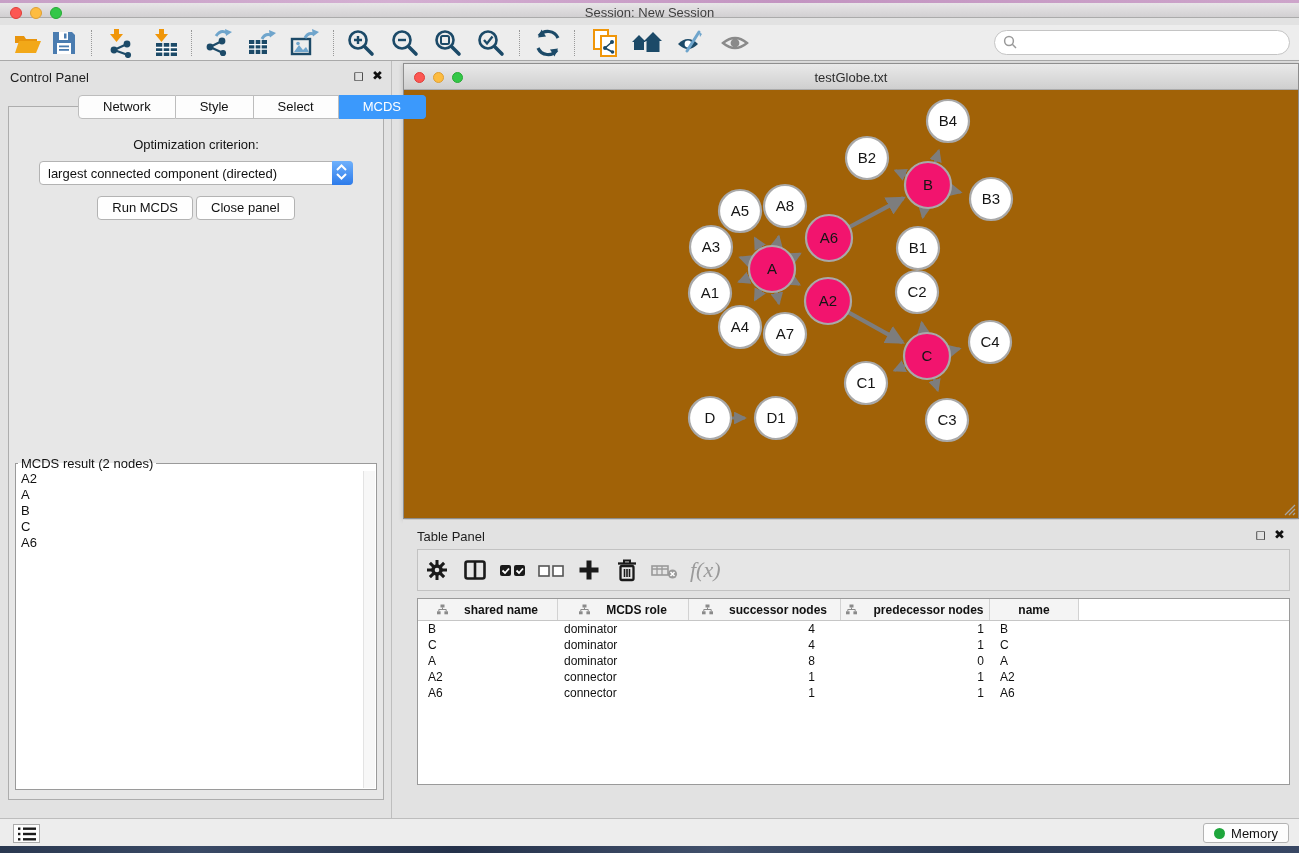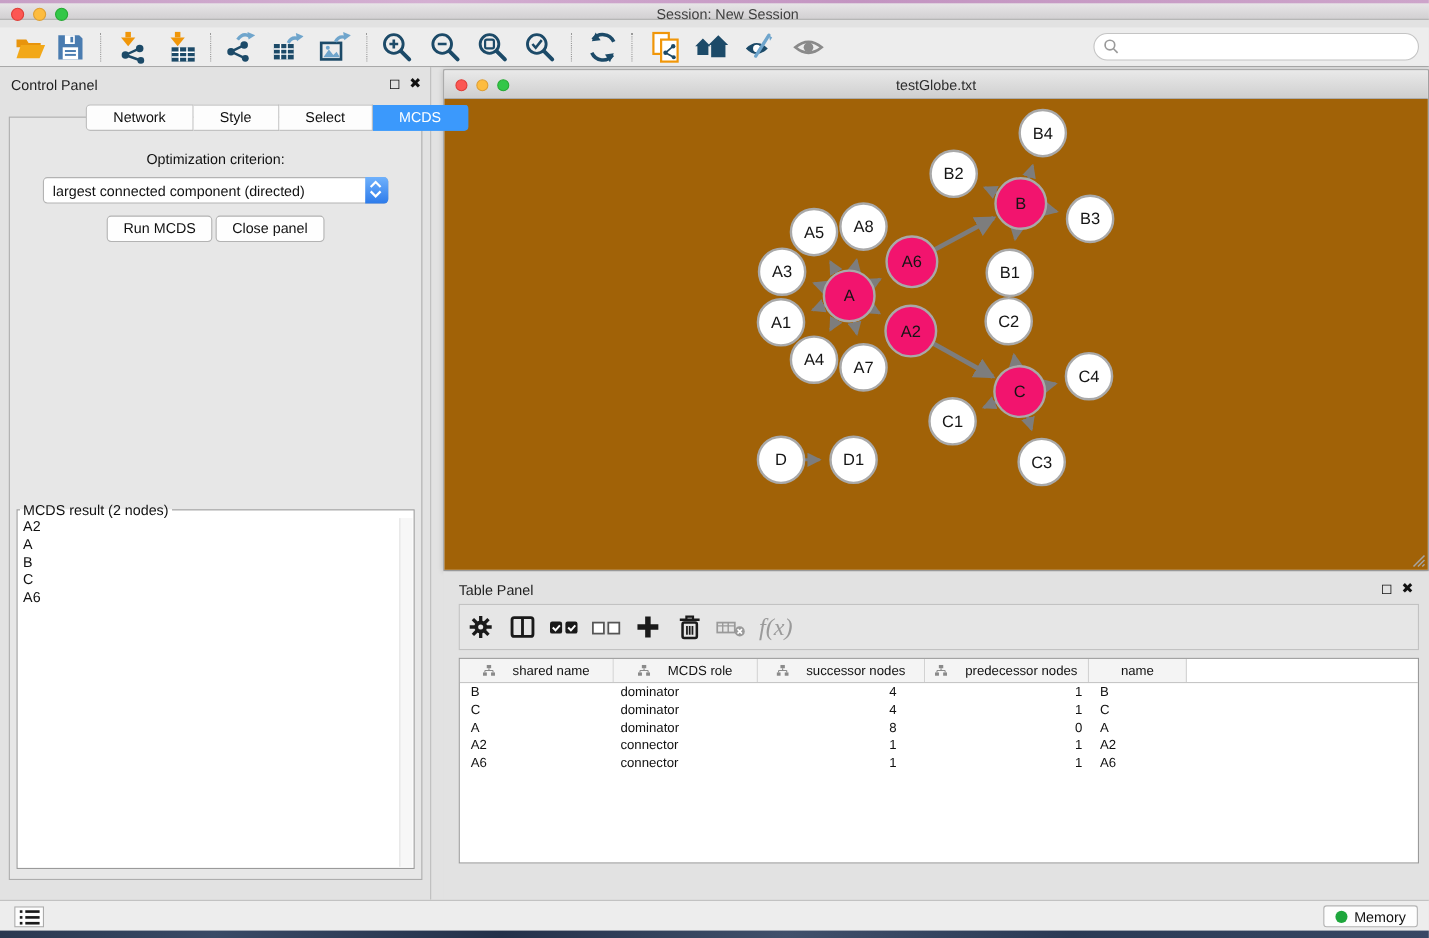--- a/index.html
+++ b/index.html
@@ -2,21 +2,21 @@
 <html><head>
 <meta charset="utf-8">
 <style>
   * { margin:0; padding:0; box-sizing:border-box; }
   html,body { width:1299px; height:853px; }
   body { font-family:"Liberation Sans", sans-serif; background:#E2E2E2; position:relative; overflow:hidden; }
   .abs { position:absolute; }
 
   
   #titlebar { left:0; top:0; width:1299px; height:18px;
-    background:linear-gradient(#ECEAEC,#D2D0D2); border-bottom:1px solid #ABABAB;padding-left:12px; }
+    background:linear-gradient(#ECEAEC,#D2D0D2); border-bottom:1px solid #ABABAB; }
   #titlebar .wallpaper-edge { position:absolute; left:0; top:0; width:100%; height:3px;
     background:linear-gradient(90deg,#C79FC6,#D4AFD2 30%,#C394C1 60%,#CDA4CA); }
   .lights { position:absolute; display:flex; gap:8px; }
   #titlebar .lights { left:10px; top:7px; }
   .light { width:12px; height:12px; border-radius:50%; }
   .light.red { background:#FC5753; border:1px solid #DF3E38; }
   .light.yellow { background:#FDBC40; border:1px solid #DE9F34; }
   .light.green { background:#33C748; border:1px solid #27AA35; }
   .titlebar-title { position:absolute; width:100%; text-align:center; top:5px;
     font-size:13px; color:#3F3F3F; }
@@ -84,21 +84,21 @@
   #table-panel { left:403px; top:520px; width:896px; height:298px; background:#E2E2E2; }
   #tp-toolbar { position:absolute; left:14px; top:29px; width:873px; height:42px;
     background:#E6E6E6; border:1px solid #C2C2C2; display:flex; align-items:center; }
   .tp-icon { width:38px; display:flex; justify-content:center; align-items:center; cursor:default; }
   #fx-label { font-family:"Liberation Serif", serif; font-style:italic; font-size:22px;
     color:#9A9A9A; margin-left:6px; }
   #node-table { position:absolute; left:14px; top:78px; width:873px; height:187px;
     background:#fff; border:1px solid #9A9A9A; overflow:hidden; }
   #nt-header { display:flex; height:22px; border-bottom:1px solid #C6C6C6; }
   .th { background:#F4F4F4; border-right:1px solid #D2D2D2; display:flex;
-    align-items:center; justify-content:center; gap:16px; font-size:12px; color:#111; }
+    align-items:center; justify-content:center; gap:16px; font-size:12px; color:#111;font-weight:bold; }
   .tr { display:flex; height:16px; align-items:center; }
   .td { font-size:12px; color:#111; white-space:nowrap; overflow:hidden; }
   #nt-tabs { position:absolute; left:0; right:0; top:270px; display:flex; justify-content:center; }
   .seg { display:flex; border:1px solid #BCBCBC; border-radius:5px; overflow:hidden; background:#fff; }
   .seg-tab { font-size:13px; color:#111; padding:3px 14px 4px; border-left:1px solid #C9C9C9; cursor:default; }
   .seg-tab:first-child { border-left:none; }
   .seg-tab.active { background:#3B99FC; color:#fff; }
 
   
   #statusbar { left:0; top:818px; width:1299px; height:28px; background:#EDEDED;

